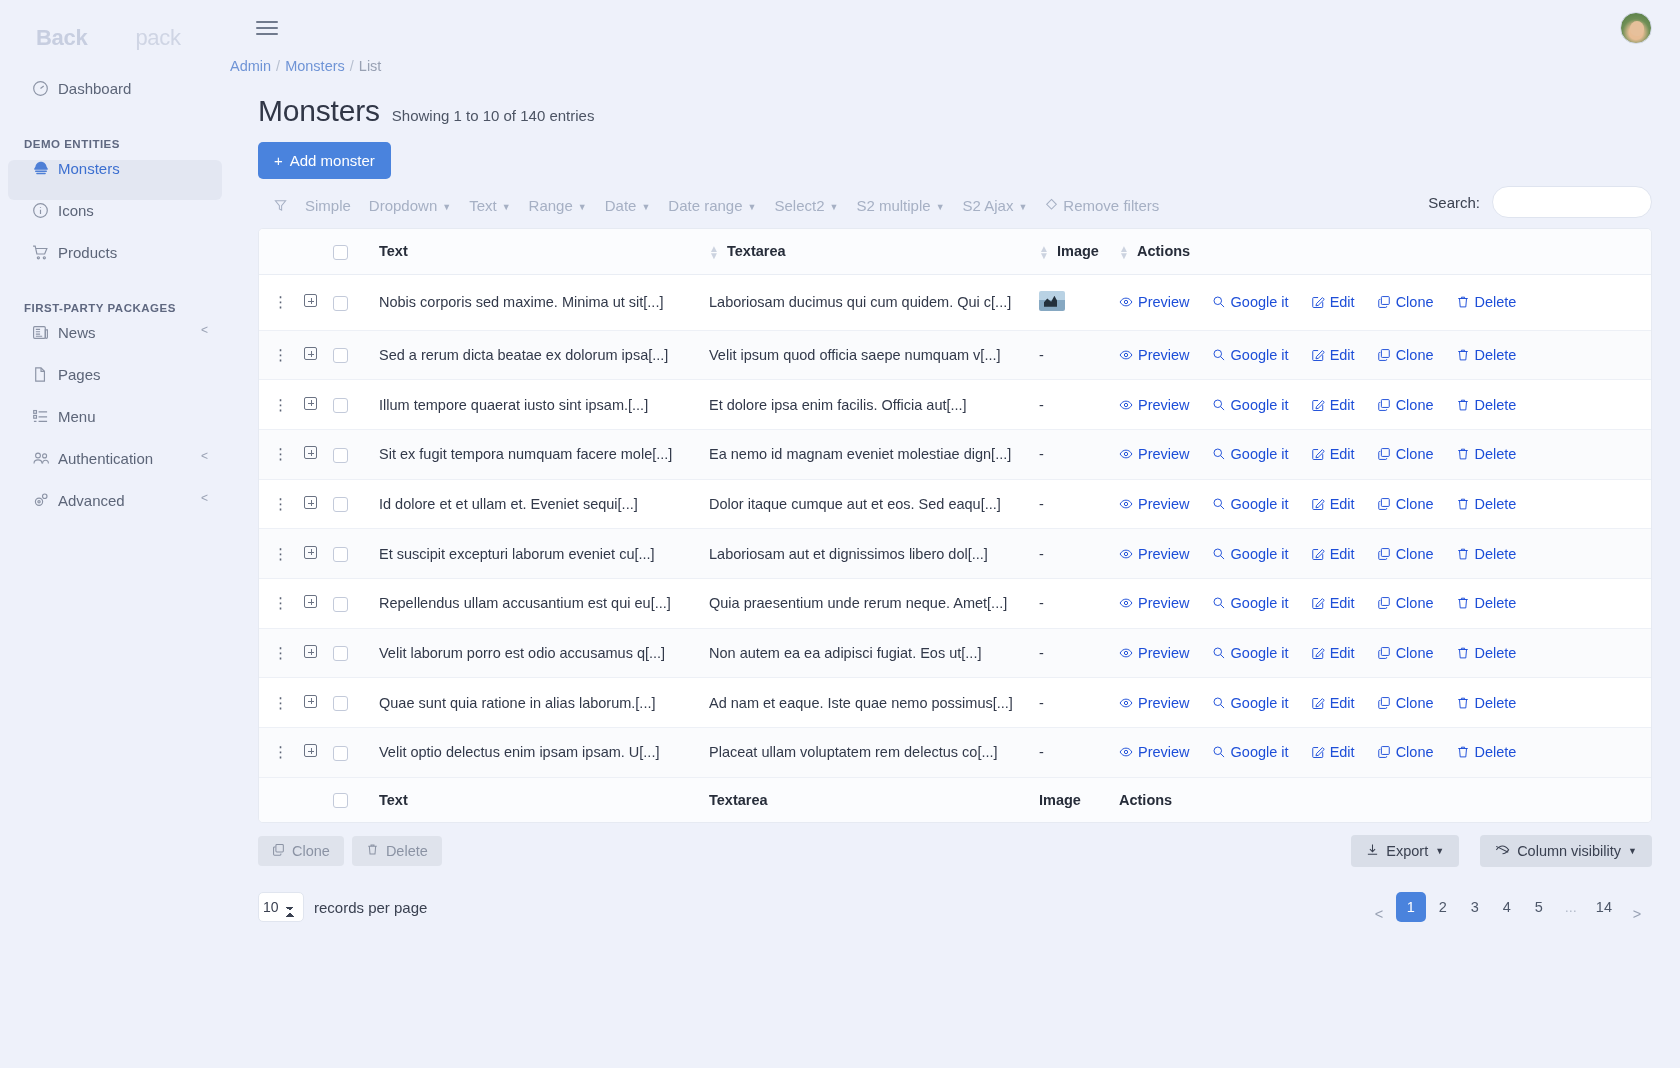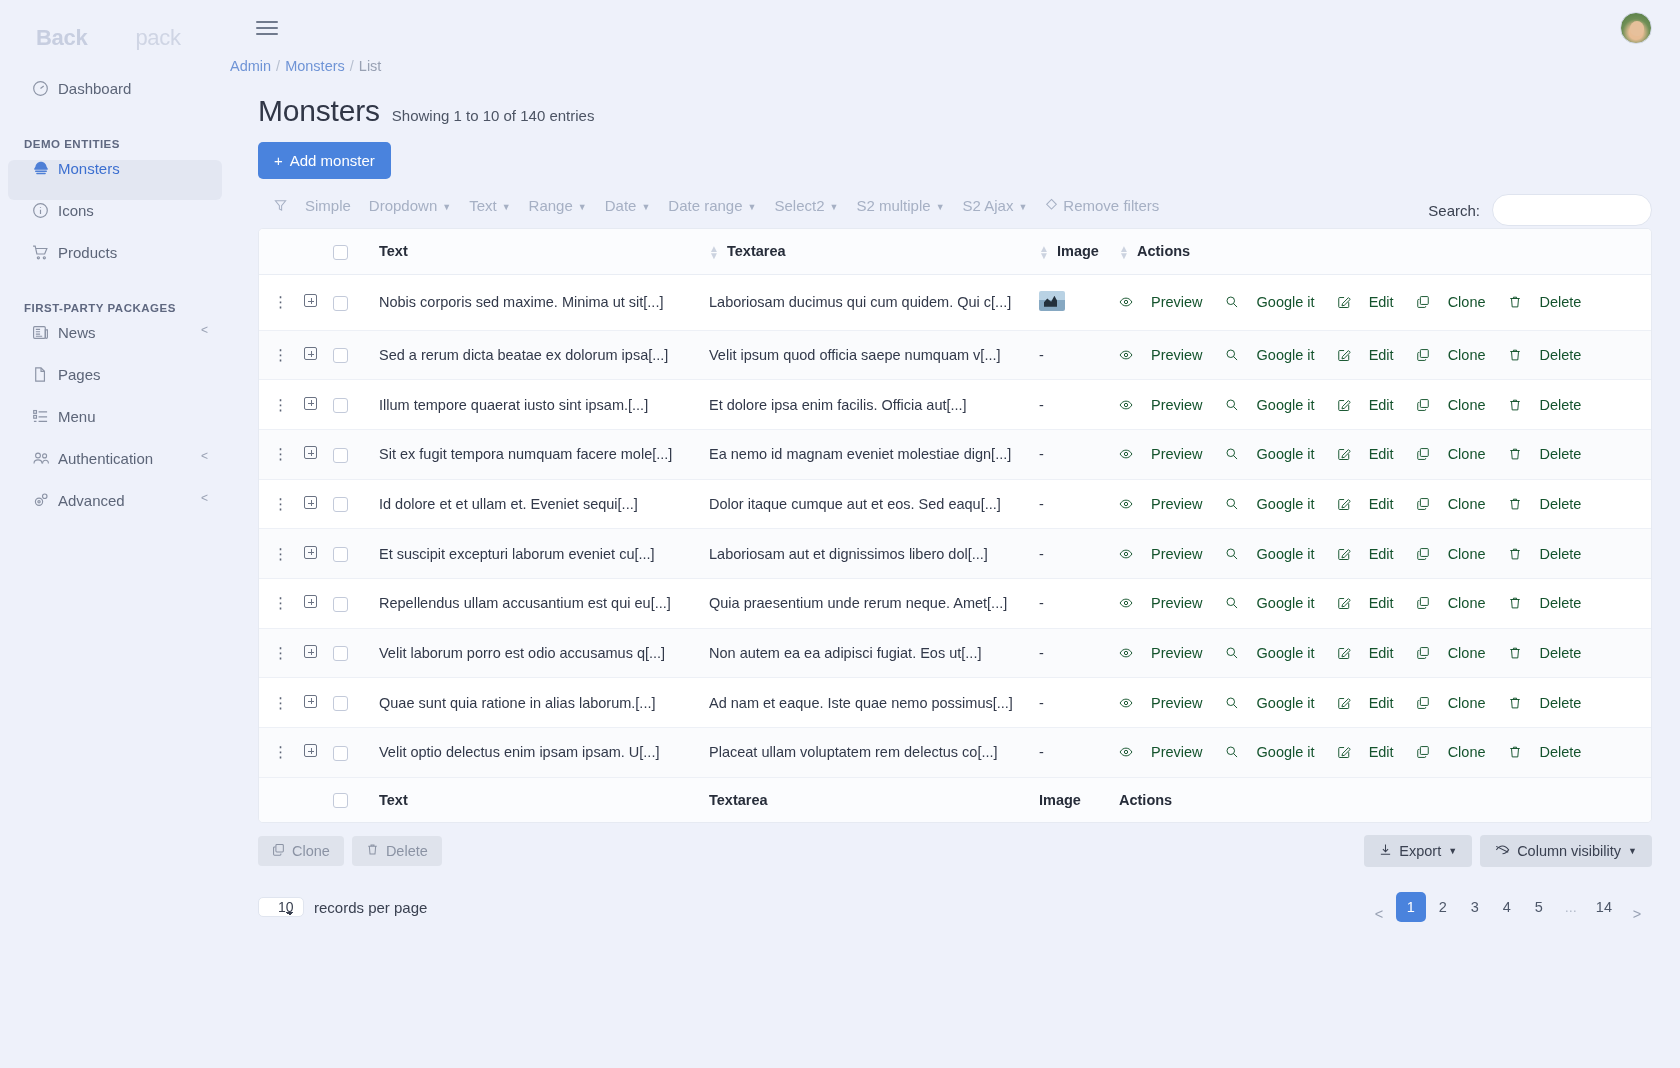--- a/index.html
+++ b/index.html
@@ -107,21 +107,21 @@
   .filterbar {
     display: flex; align-items: center; gap: 18px;
     margin-top: 18px; padding-left: 16px;
     font-size: 15px; color: #a6b0c4;
   }
   .filter-item { display: inline-flex; align-items: center; gap: 5px; cursor: pointer; white-space: nowrap; }
   .filter-item .cv { font-size: 9px; position: relative; top: 1px; }
 
   .search-wrap {
     position: absolute; right: 28px; top: 186px;
-    display: flex; align-items: center; gap: 12px; margin-top: 8px;
+    display: flex; align-items: center; gap: 12px;
   }
   .search-label { font-size: 15px; color: #3a4150; }
   .search-input {
     width: 160px; height: 32px;
     border: 1px solid #dfe4ef; border-radius: 16px;
     background: #fff; outline: none; padding: 0 14px;
     font-family: inherit; font-size: 14px;
   }
 
   
@@ -190,57 +190,57 @@
     display: inline-block; position: relative; overflow: hidden;
   }
   .thumb::after {
     content: ""; position: absolute; left: 5px; top: 5px;
     width: 13px; height: 11px; background: #23303c;
     clip-path: polygon(0 60%, 25% 25%, 55% 55%, 80% 0, 100% 45%, 100% 100%, 0 100%);
   }
 
   .actions { display: flex; gap: 22px; }
   .act {
-    display: inline-flex; align-items: center; gap: 18px;
-    color: #14532d; font-size: 14.5px; text-decoration: none; cursor: pointer;
+    display: inline-flex; align-items: center; gap: 5px;
+    color: #1d4ed8; font-size: 14.5px; text-decoration: none; cursor: pointer;
     white-space: nowrap;
   }
   .act svg { display: block; }
 
   
   .belowbar {
     display: flex; align-items: center; margin-top: 12px;
   }
   .btn-grey {
     display: inline-flex; align-items: center; gap: 7px;
     background: #dfe3ec; color: #8b93a4;
     border: none; border-radius: 4px;
     padding: 7px 14px; font-size: 14.5px;
     font-family: inherit; cursor: pointer; margin-right: 8px;
   }
-  .right-btns { margin-left: auto; display: flex; gap: 8px; padding-left: 24px; }
+  .right-btns { margin-left: auto; display: flex; gap: 21px; padding-left: 24px; }
   .btn-grey2 {
     display: inline-flex; align-items: center; gap: 7px;
     background: #d9dee8; color: #3a4151;
     border: none; border-radius: 4px;
     padding: 8px 15px; font-size: 14.5px;
     font-family: inherit; cursor: pointer;
   }
 
   .bottombar {
     display: flex; align-items: center; margin-top: 18px;
   }
   .perpage {
     display: flex; align-items: center; gap: 10px;
   }
   .perpage-select {
-    width: 46px; height: 20px;
+    width: 46px; height: 30px;
     border: 1px solid #e0e5ef; border-radius: 5px;
     background: #fff; font-family: inherit; font-size: 14px;
-    color: #3a4151; padding-left: 19px; cursor: pointer;
+    color: #3a4151; padding-left: 4px; cursor: pointer;
     appearance: none; -webkit-appearance: none;
     background-image:
       linear-gradient(45deg, transparent 50%, #3a4151 50%),
       linear-gradient(135deg, #3a4151 50%, transparent 50%),
       linear-gradient(45deg, #3a4151 50%, transparent 50%),
       linear-gradient(135deg, transparent 50%, #3a4151 50%);
     background-position:
       calc(100% - 13px) 14px, calc(100% - 9px) 14px,
       calc(100% - 9px) 20px, calc(100% - 13px) 20px;
     background-size: 4px 4px, 4px 4px, 4px 4px, 4px 4px;

